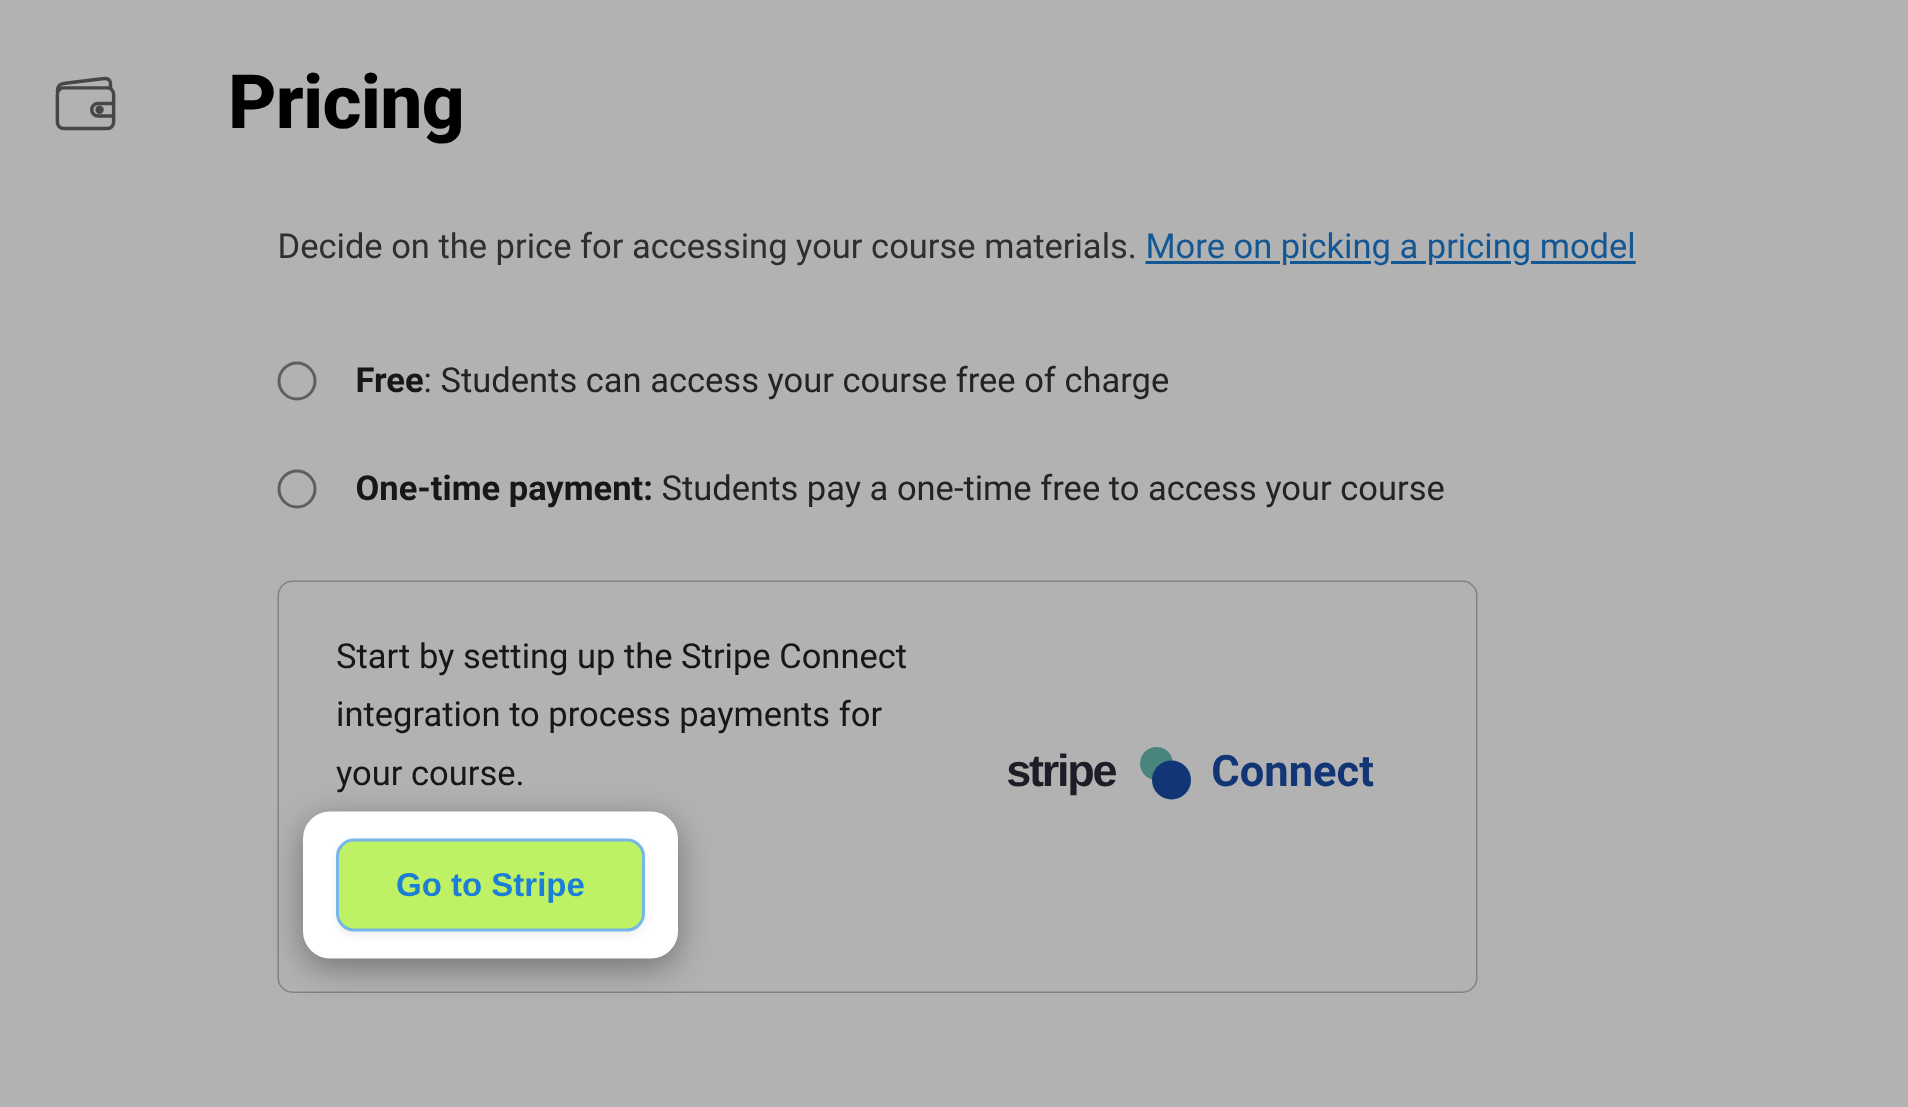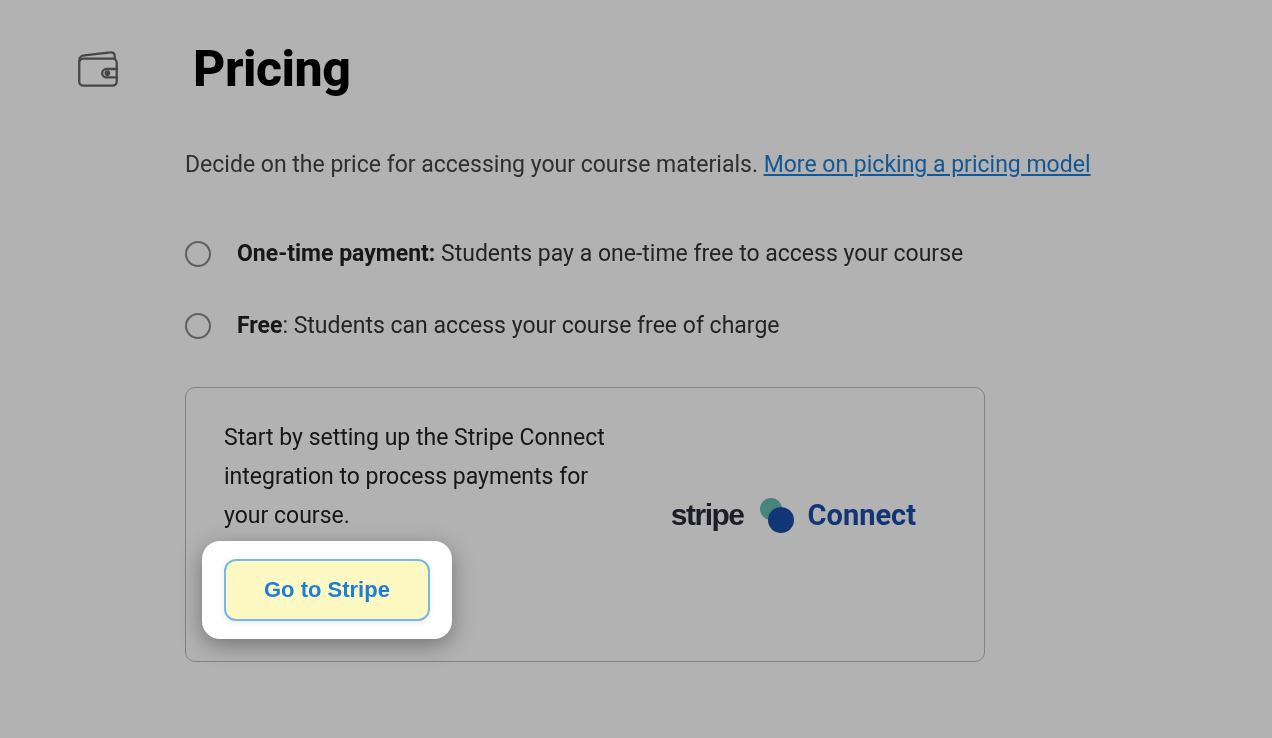--- a/index.html
+++ b/index.html
@@ -20,21 +20,21 @@
   .page {
     position: relative;
     padding: 40px 0 0 0;
     width: 100%;
     height: 100%;
   }
   .header-row {
     display: flex;
     align-items: center;
     gap: 70px;
-    padding-left: 73px;
+    padding-left: 32px;
   }
   .wallet-icon {
     width: 50px;
     height: 50px;
     color: #666;
     flex-shrink: 0;
   }
   .title {
     font-size: 50px;
     font-weight: 800;
@@ -157,21 +157,21 @@
   .cta-halo {
     position: absolute;
     inset: -18px -22px -18px -22px;
     background: #fff;
     border-radius: 18px;
     box-shadow: 0 6px 22px rgba(0,0,0,0.35);
     z-index: -1;
   }
   .cta-button {
     display: inline-block;
-    background: #fef9c3;
+    background: #bef264;
     border: 2px solid #77b7e8;
     border-radius: 12px;
     padding: 16px 38px;
     font-size: 22px;
     font-weight: 700;
     color: #1c7ed6;
     cursor: pointer;
     box-shadow: 0 2px 6px rgba(0,0,0,0.08);
   }
 </style>
@@ -197,28 +197,28 @@
     <p class="description">
       <span>Decide on the price for accessing your course materials. </span>
       <a href="#" class="link">More on picking a pricing model</a>
     </p>
 
     <div class="options">
 
       <label class="option">
         <span class="radio"></span>
         <span class="option-text">
-          <span class="bold">One-time payment:</span><span> Students pay a one-time free to access your course</span>
+          <span class="bold">Free</span><span>: Students can access your course free of charge</span>
         </span>
       </label>
 
       <label class="option">
         <span class="radio"></span>
         <span class="option-text">
-          <span class="bold">Free</span><span>: Students can access your course free of charge</span>
+          <span class="bold">One-time payment:</span><span> Students pay a one-time free to access your course</span>
         </span>
       </label>
 
 
     </div>
 
     <div class="panel">
       <div class="panel-row">
         <p class="panel-text">Start by setting up the Stripe Connect integration to process payments for your course.</p>
         <div class="stripe-logo">

